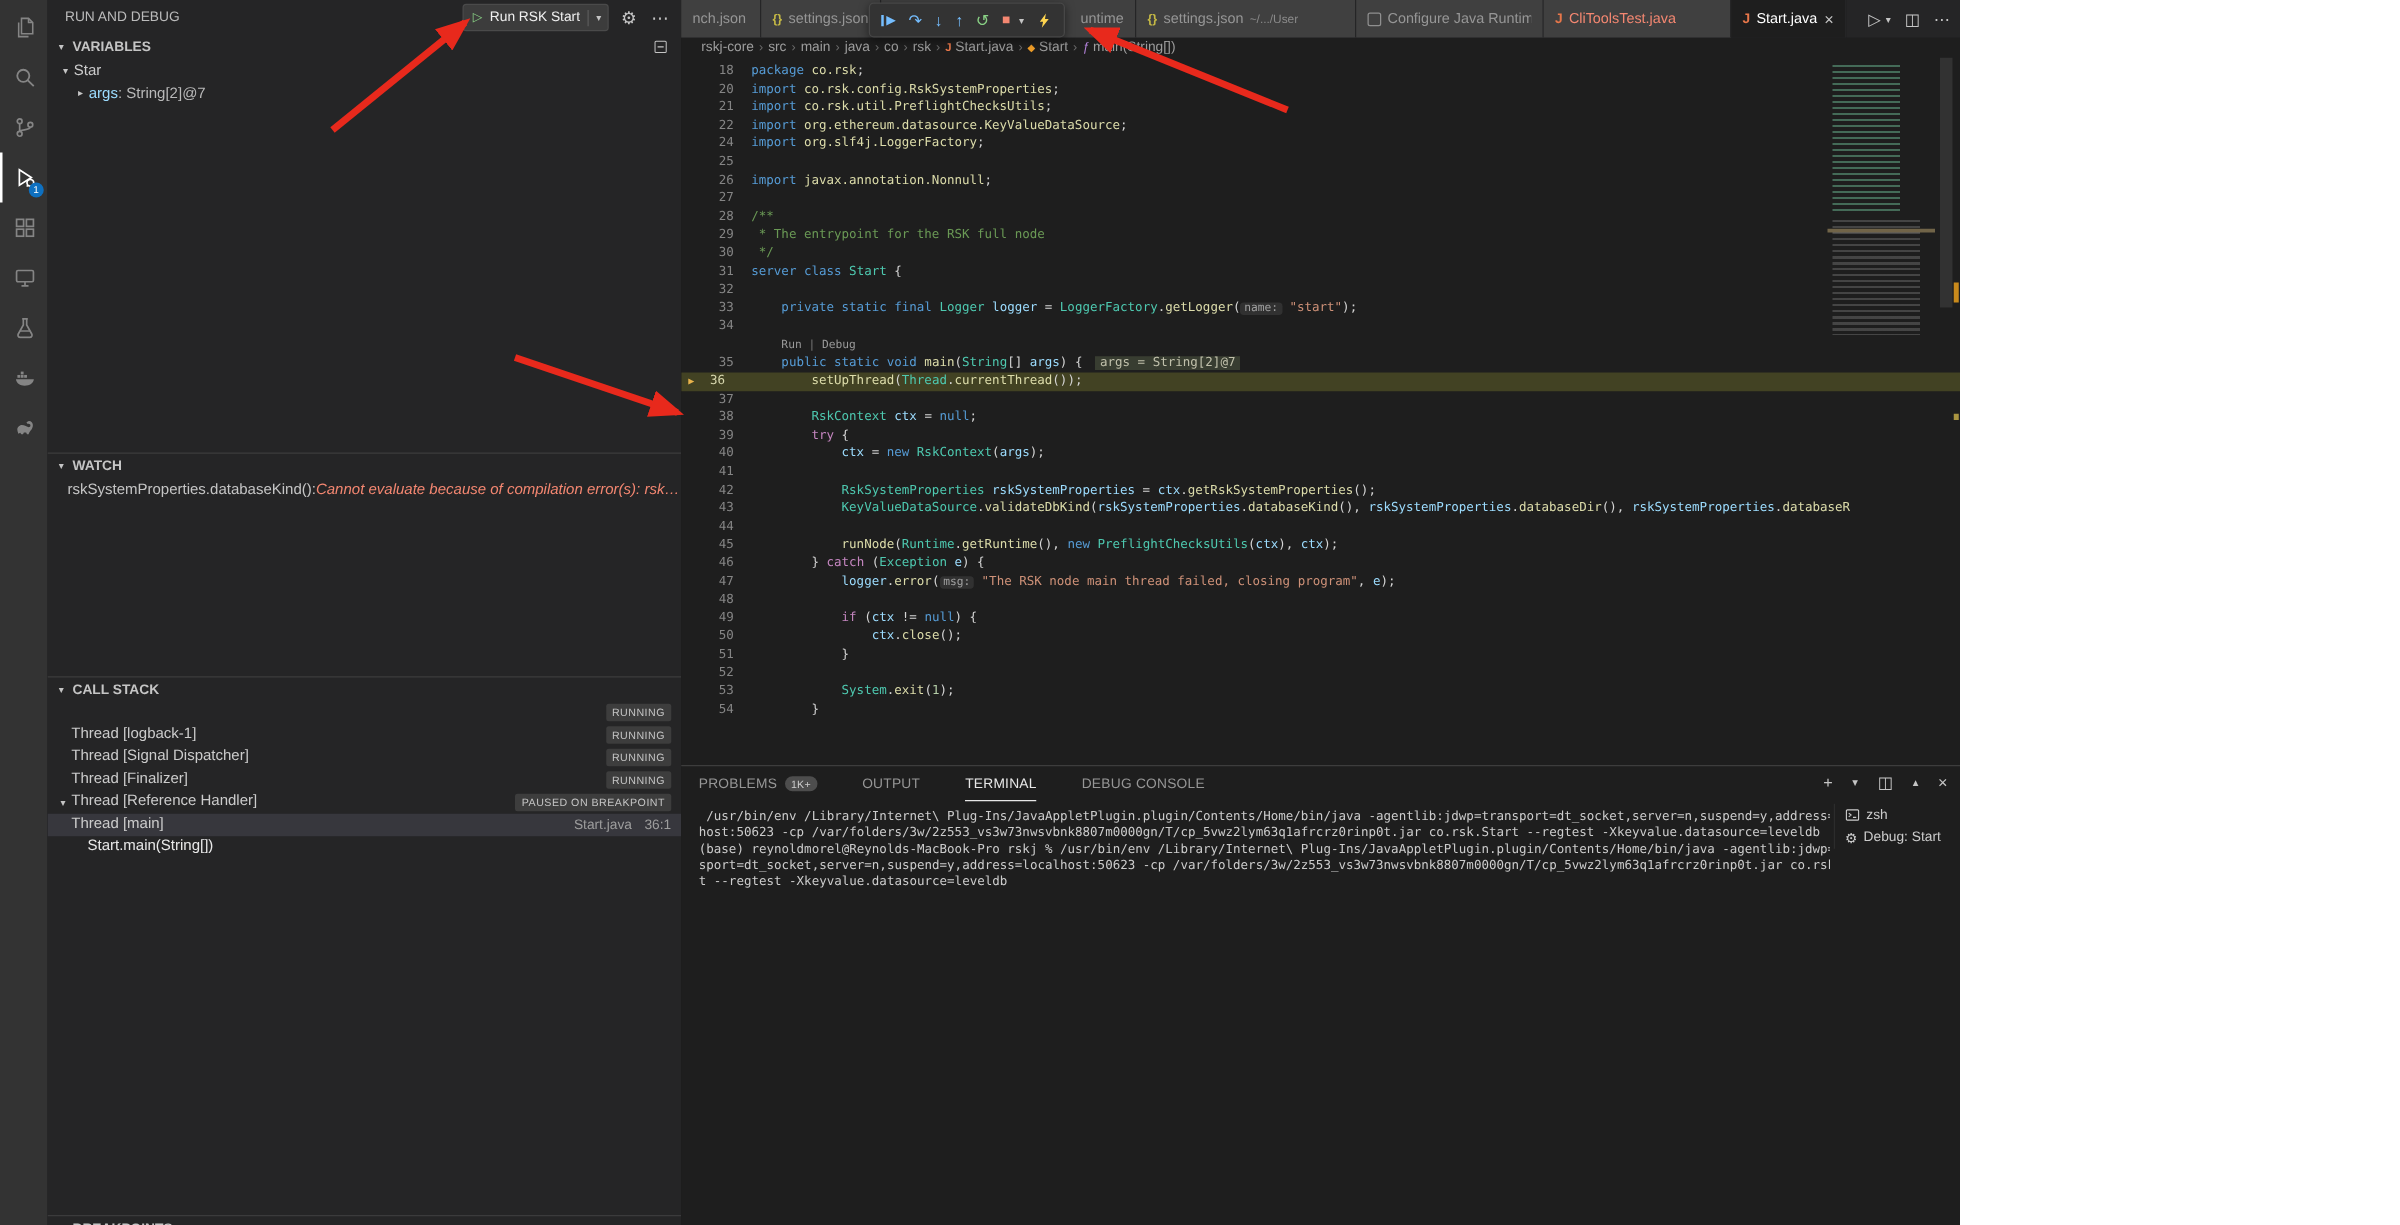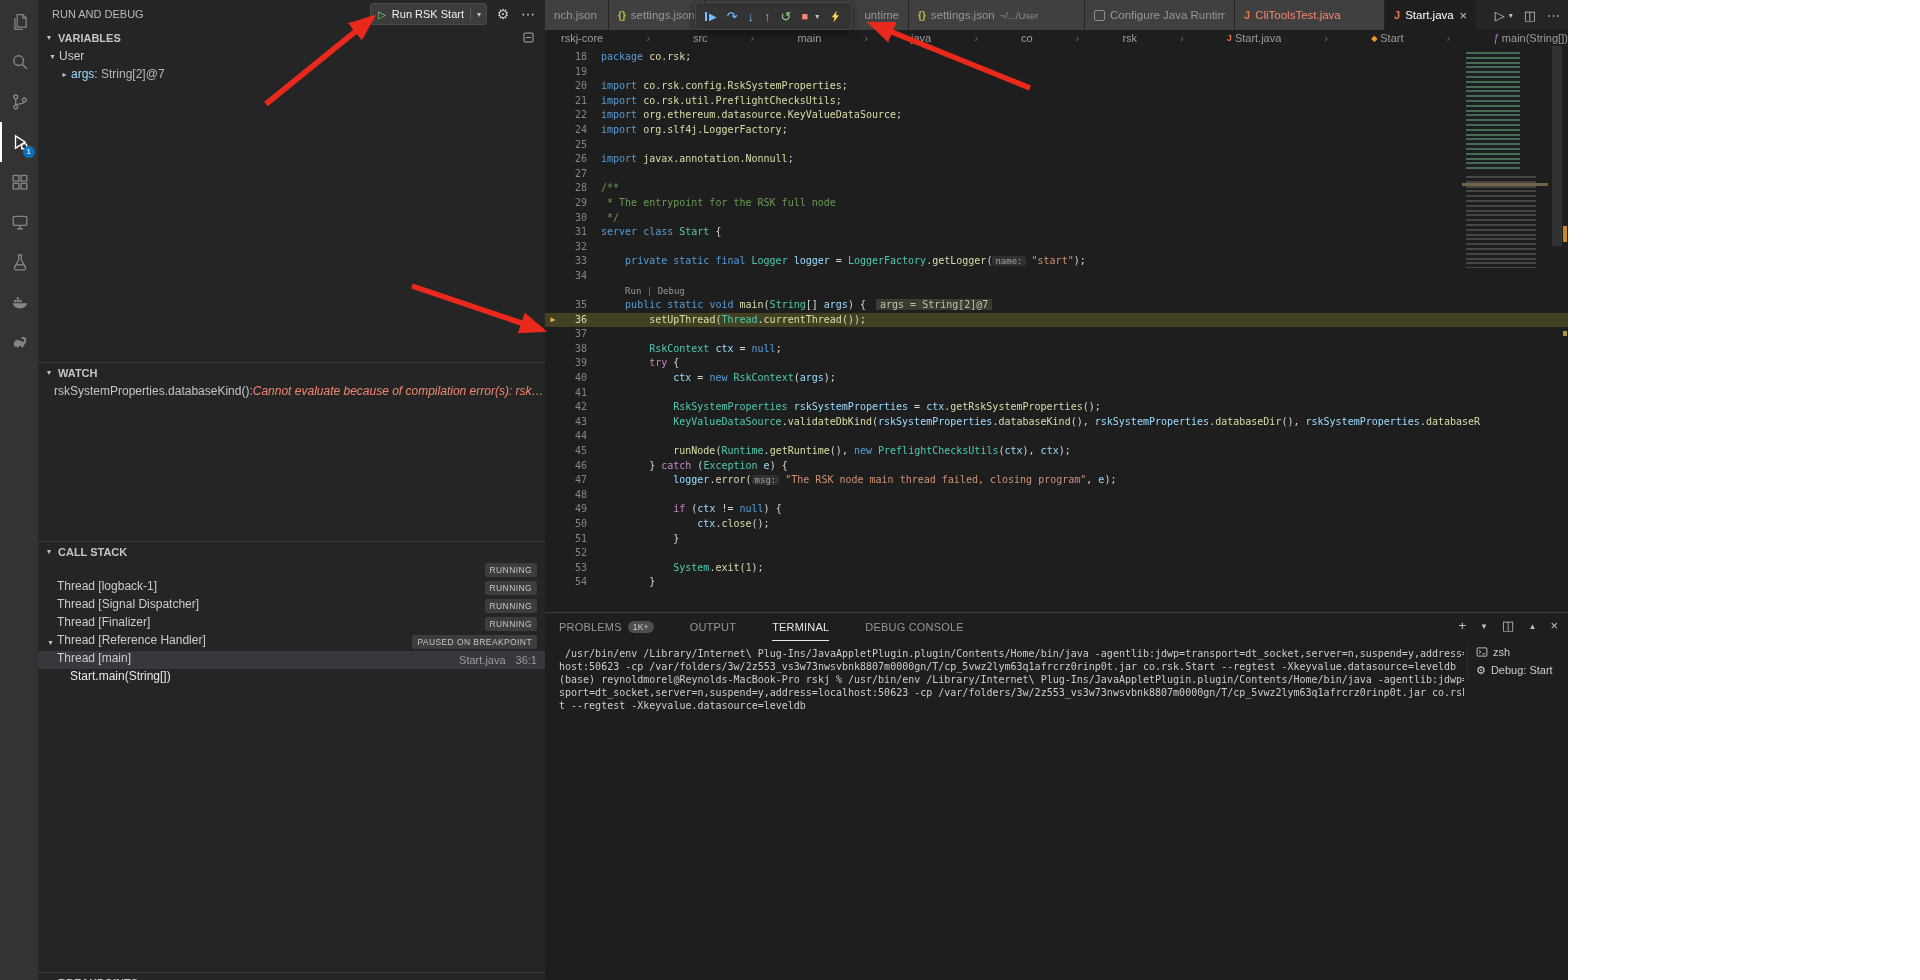--- a/index.html
+++ b/index.html
@@ -69,36 +69,36 @@
   .ea.small{font-size:8px;margin-left:-7px;}
   .debug-toolbar{position:absolute;left:150px;top:2px;height:26px;background:#333333;border:1px solid #474747;border-radius:4px;box-shadow:0 2px 8px rgba(0,0,0,.5);display:flex;align-items:center;padding:0 9px;gap:10px;z-index:6;}
   .dbtn{display:flex;align-items:center;font-size:13px;cursor:pointer;}
   .db-continue,.db-step-over,.db-step-into,.db-step-out{color:#75beff;}
   .db-restart{color:#89d185;}
   .db-stop{color:#f48771;font-size:11px;}
   .db-toolbar-dropdown{color:#c5c5c5;font-size:8px;margin-left:-3px;}
   .dt-bar{width:2px;height:9px;background:currentColor;margin-right:2px;}
   .db-continue .g{font-size:10px;}
 
-  .breadcrumbs{height:16px;display:flex;align-items:center;gap:3px;padding-left:16px;font-size:11px;color:#9d9d9d;background:#1e1e1e;justify-content:space-between;}
+  .breadcrumbs{height:16px;display:flex;align-items:center;gap:3px;padding-left:16px;font-size:11px;color:#9d9d9d;background:#1e1e1e;}
   .bc-sep{color:#6a6a6a;font-size:10px;margin:0 1px;}
   .bc-item{display:flex;align-items:center;gap:3px;cursor:pointer;}
   .bc-ico.java{color:#e8774a;font-weight:bold;font-size:9px;}
   .bc-ico.cls{color:#ee9d28;font-size:8px;}
   .bc-ico.mth{color:#b180d7;font-size:10px;font-style:italic;}
 
   
   .code-region{position:absolute;top:46px;left:0;width:100%;height:566px;overflow:hidden;font-family:"DejaVu Sans Mono",monospace;font-size:10px;}
   .code-lines{padding-top:4px;}
   .line{display:flex;height:14.6px;line-height:14.6px;white-space:pre;align-items:center;}
   .glyph{width:16px;flex:none;text-align:center;color:#e9b44c;font-size:8px;}
   .ln{width:26px;flex:none;text-align:right;color:#858585;}
   .code-text{padding-left:14px;white-space:pre;}
   .line.current{background:rgba(255,255,64,0.16);}
-  .line.current .ln{color:#d7d7ae;}
+  .line.current .ln{color:#d7d7ae;text-align:center;}
   .pl{color:#d4d4d4;} .kw{color:#569cd6;} .ctrl{color:#c586c0;} .type{color:#4ec9b0;}
   .fn{color:#dcdcaa;} .var{color:#9cdcfe;} .str{color:#ce9178;} .cmt{color:#6a9955;}
   .pkg{color:#dcdcaa;} .num{color:#b5cea8;}
   .hint{background:rgba(97,97,97,0.3);color:#a0a0a0;border-radius:3px;padding:0 3px;font-size:9px;}
   .dbg{background:rgba(120,135,95,0.30);color:#c0c0ab;margin-left:4px;padding:0 4px;}
   .lens{color:#999999;font-size:9px;cursor:pointer;}
   .lenssep{color:#777777;font-size:9px;}
   .minimap{position:absolute;top:0;right:20px;width:86px;height:230px;}
   .minimap::before{content:"";position:absolute;left:4px;right:28px;top:6px;height:120px;background:repeating-linear-gradient(180deg,rgba(106,183,145,.5) 0 2px,transparent 2px 4.8px);}
   .minimap::after{content:"";position:absolute;left:4px;right:12px;top:130px;height:92px;background:repeating-linear-gradient(180deg,rgba(180,180,180,.26) 0 2px,transparent 2px 4.8px);}
@@ -236,21 +236,21 @@
           <span>VARIABLES</span>
           <span class="collapse-ico">
               <svg width="13" height="13" viewBox="0 0 16 16">
                 <rect x="2.5" y="2.5" width="11" height="11" rx="1" fill="none" stroke="#c5c5c5"></rect>
                 <path d="M5 8h6" stroke="#c5c5c5"></path>
               </svg>
             </span>
         </div>
         <div class="vrow" style="padding-left:8px">
           <span class="tw">▾</span>
-          <span>User</span>
+          <span>Star</span>
         </div>
         <div class="vrow" style="padding-left:20px">
           <span class="tw">▸</span>
           <span class="var-name">args</span>
           <span class="var-value">: String[2]@7</span>
         </div>
       </div>
 
       <div class="section" id="watch">
         <div class="sec-head sec-border">
@@ -418,21 +418,20 @@
           <span class="bc-sep">›</span>
           <span class="bc-item">
             <span class="bc-ico mth">ƒ</span>
             <span>main(String[])</span>
           </span>
         </div>
 
       <div class="code-region">
         <div class="code-lines">
             <div class="line"><span class="glyph"></span><span class="ln">18</span><span class="code-text"><span class="kw">package</span><span class="pkg"> co.rsk</span><span class="pl">;</span></span></div>
-            <div class="line"><span class="glyph"></span><span class="ln">19</span><span class="code-text"></span></div>
             <div class="line"><span class="glyph"></span><span class="ln">20</span><span class="code-text"><span class="kw">import</span><span class="pkg"> co.rsk.config.RskSystemProperties</span><span class="pl">;</span></span></div>
             <div class="line"><span class="glyph"></span><span class="ln">21</span><span class="code-text"><span class="kw">import</span><span class="pkg"> co.rsk.util.PreflightChecksUtils</span><span class="pl">;</span></span></div>
             <div class="line"><span class="glyph"></span><span class="ln">22</span><span class="code-text"><span class="kw">import</span><span class="pkg"> org.ethereum.datasource.KeyValueDataSource</span><span class="pl">;</span></span></div>
             <div class="line"><span class="glyph"></span><span class="ln">24</span><span class="code-text"><span class="kw">import</span><span class="pkg"> org.slf4j.LoggerFactory</span><span class="pl">;</span></span></div>
             <div class="line"><span class="glyph"></span><span class="ln">25</span><span class="code-text"></span></div>
             <div class="line"><span class="glyph"></span><span class="ln">26</span><span class="code-text"><span class="kw">import</span><span class="pkg"> javax.annotation.Nonnull</span><span class="pl">;</span></span></div>
             <div class="line"><span class="glyph"></span><span class="ln">27</span><span class="code-text"></span></div>
             <div class="line"><span class="glyph"></span><span class="ln">28</span><span class="code-text"><span class="cmt">/**</span></span></div>
             <div class="line"><span class="glyph"></span><span class="ln">29</span><span class="code-text"><span class="cmt"> * The entrypoint for the RSK full node</span></span></div>
             <div class="line"><span class="glyph"></span><span class="ln">30</span><span class="code-text"><span class="cmt"> */</span></span></div>

